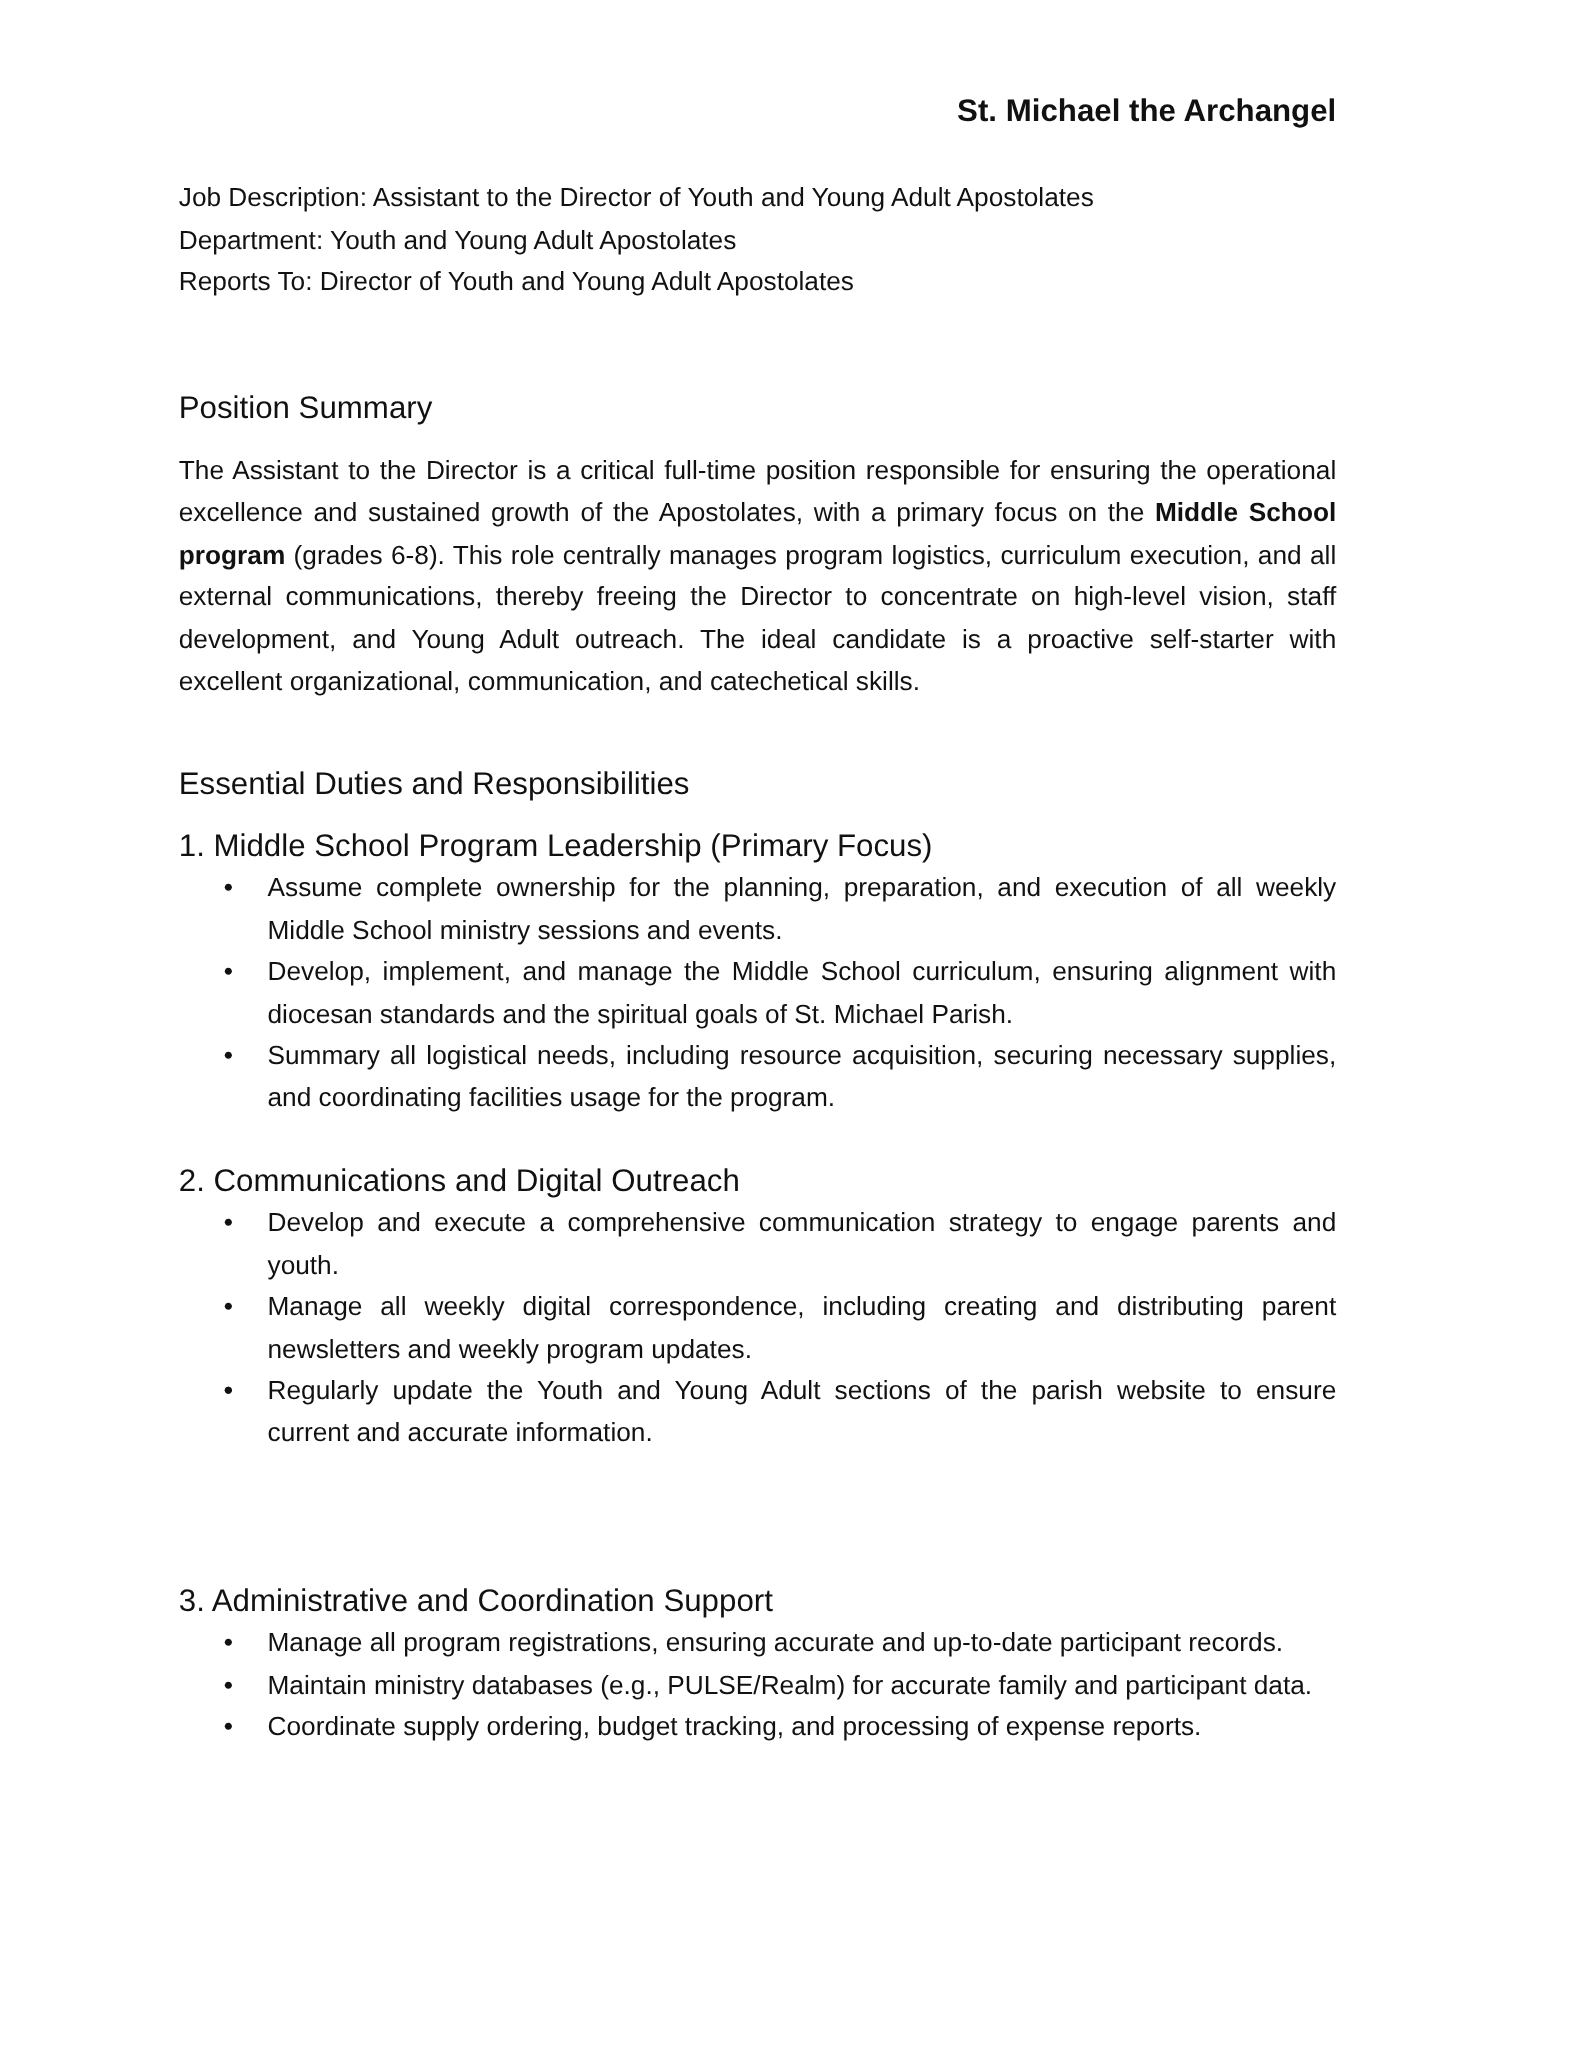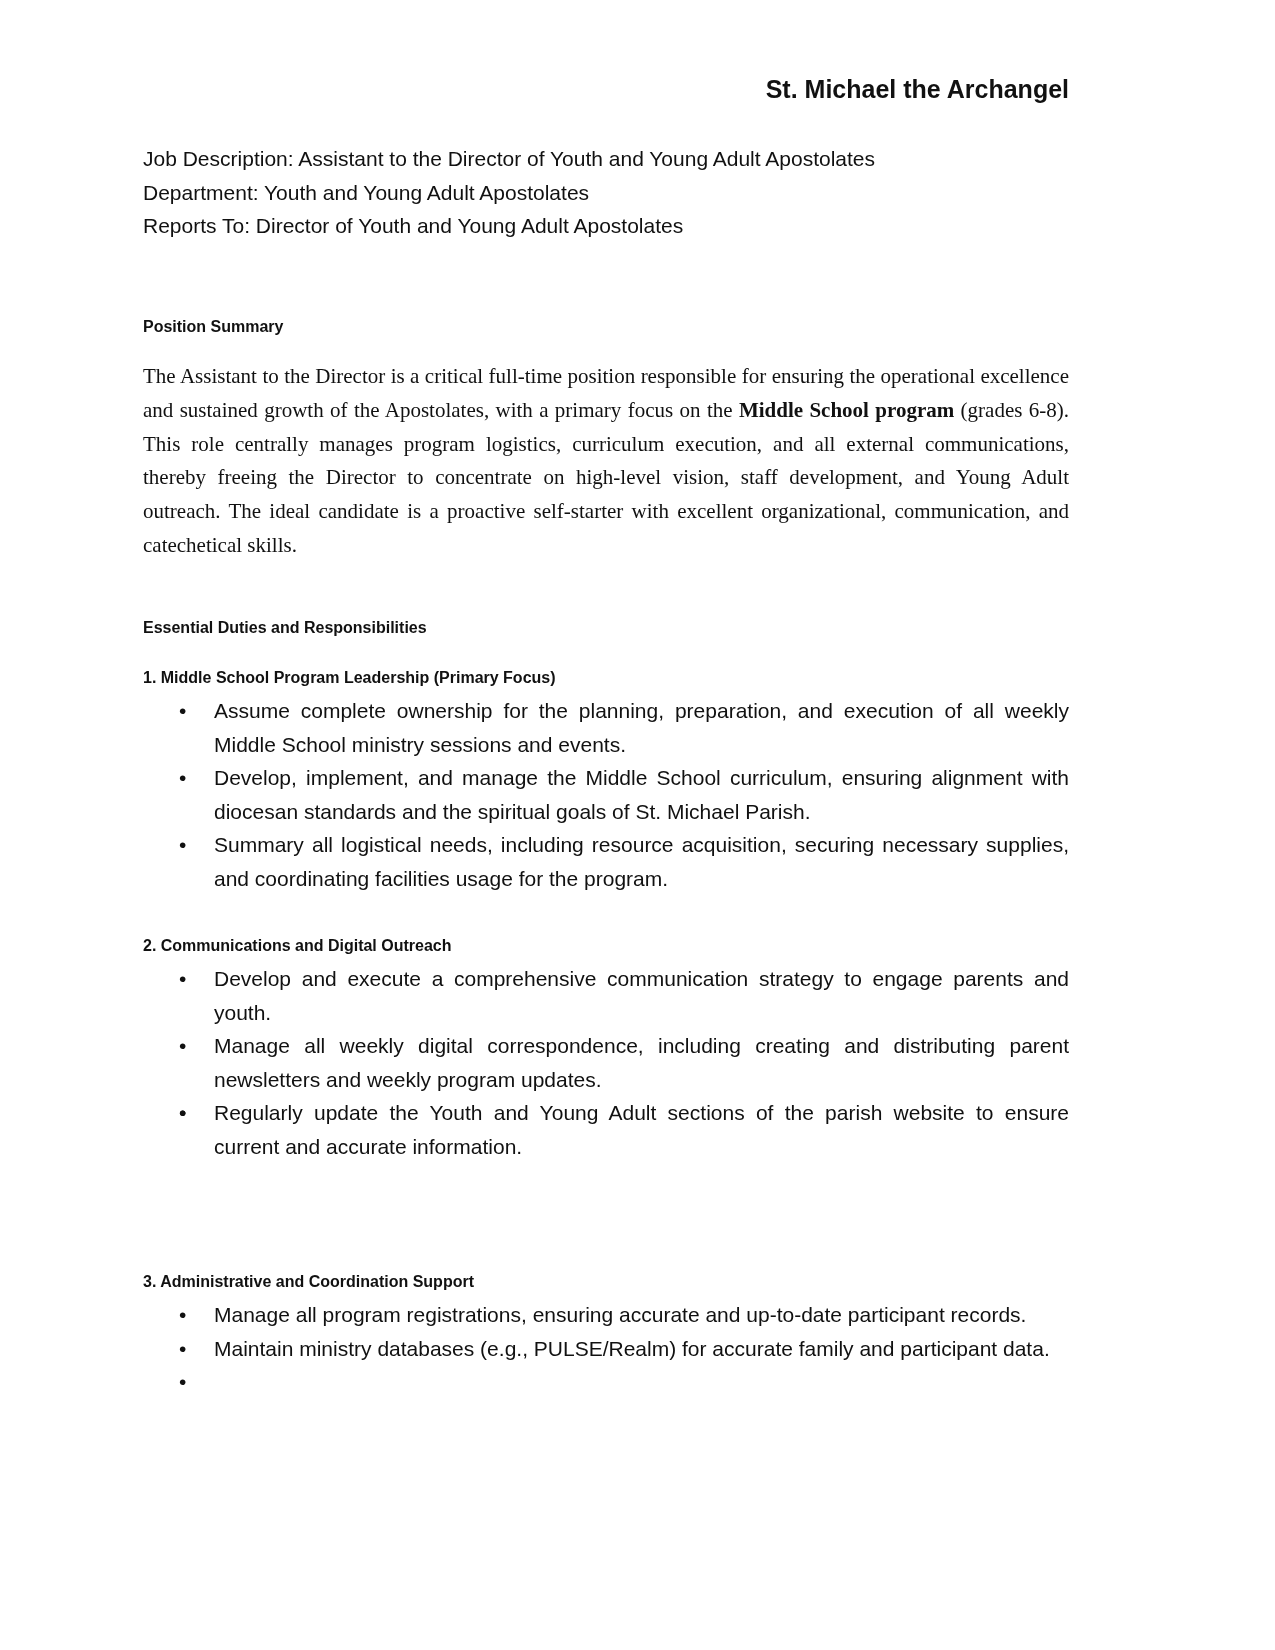--- a/index.html
+++ b/index.html
@@ -3,23 +3,23 @@
 <meta charset="utf-8">
 <style>
   html, body { margin: 0; padding: 0; background: #ffffff; }
   body { width: 1275px; height: 1650px; position: relative; overflow: hidden;
          font-family: "Liberation Sans", "DejaVu Sans", sans-serif; color: #111; }
   .page { position: absolute; left: 143px; top: 0; width: 926px; }
   .title { position: absolute; top: 72px; left: 0; width: 926px; text-align: right;
            font-weight: bold; font-size: 25px; line-height: 34px; }
   .meta { position: absolute; top: 142px; left: 0; width: 926px; font-size: 21px; line-height: 33.5px; }
   .meta-row b { font-weight: normal; }
-  .h { position: absolute; left: 0; font-weight: bold; font-size: 16px; line-height: 33px; }
+  .h { position: absolute; left: 0; font-weight: normal; font-size: 25px; line-height: 33px; }
   .para { position: absolute; left: 0; width: 926px; font-size: 21px; line-height: 33.8px;
-          text-align: justify; text-align-last: left; font-family: Liberation Serif, serif; }
+          text-align: justify; text-align-last: left; }
   .para b { font-weight: bold; }
   ul.duties { position: absolute; left: 0; width: 926px; margin: 0; padding: 0; list-style: none;
               font-size: 21px; line-height: 33.6px; }
   ul.duties li { position: relative; padding-left: 71px; text-align: justify; text-align-last: left; }
   ul.duties li .bullet { position: absolute; left: 36px; top: 0; }
 </style>
 </head>
 <body>
 
 <div class="page">
@@ -48,15 +48,15 @@
     <li><span class="bullet">•</span><span>Develop and execute a comprehensive communication strategy to engage parents and youth.</span></li>
     <li><span class="bullet">•</span><span>Manage all weekly digital correspondence, including creating and distributing parent newsletters and weekly program updates.</span></li>
     <li><span class="bullet">•</span></li>
     <li><span class="bullet">•</span><span>Regularly update the Youth and Young Adult sections of the parish website to ensure current and accurate information.</span></li>
   </ul>
 
   <div class="h" style="top:1265px">3. Administrative and Coordination Support</div>
   <ul class="duties" style="top:1298px">
     <li><span class="bullet">•</span><span>Manage all program registrations, ensuring accurate and up-to-date participant records.</span></li>
     <li><span class="bullet">•</span><span>Maintain ministry databases (e.g., PULSE/Realm) for accurate family and participant data.</span></li>
-    <li><span class="bullet">•</span></li>
+    <li><span class="bullet">•</span><span>Coordinate supply ordering, budget tracking, and processing of expense reports.</span></li>
   </ul>
 </div>
 
 </body></html>

